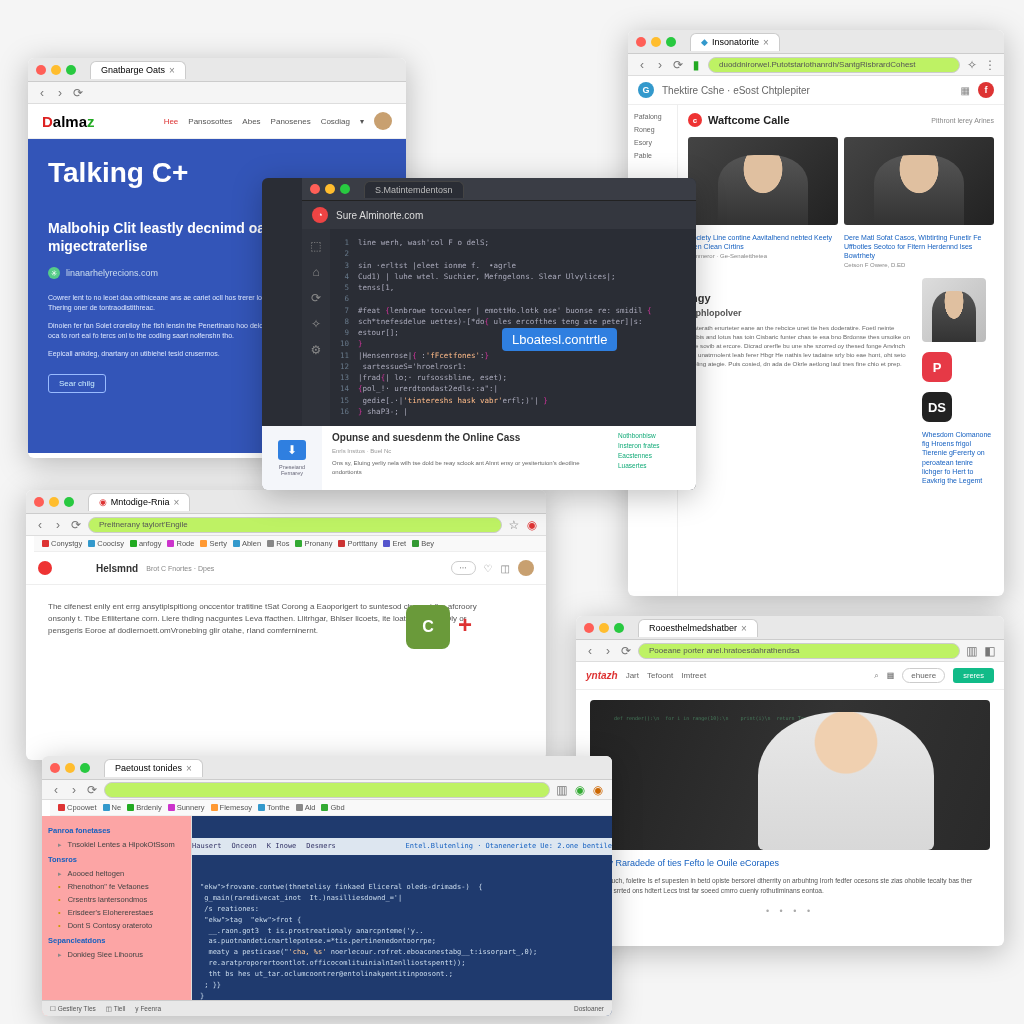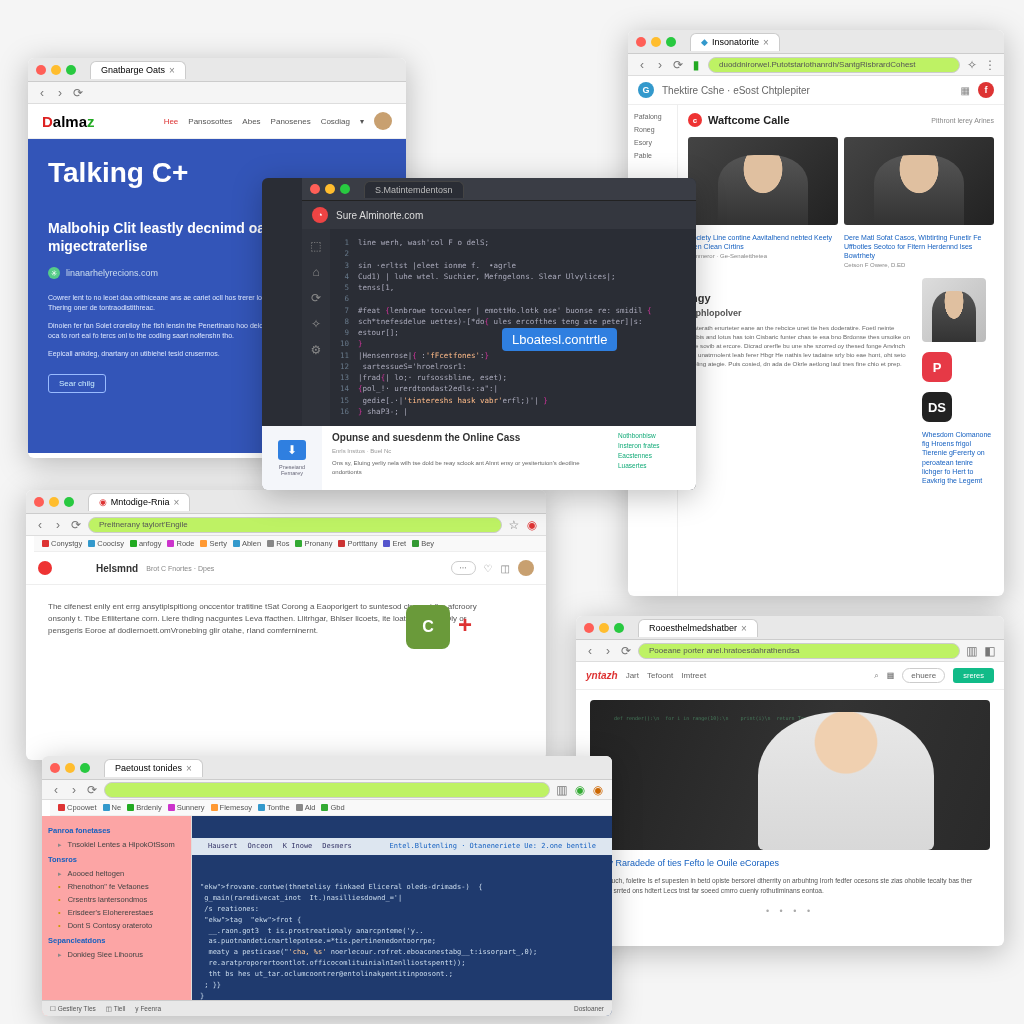--- a/index.html
+++ b/index.html
@@ -115,21 +115,21 @@
   
   #winE { left: 42px; top: 756px; width: 570px; height: 260px; z-index: 4; }
   #winE .addr { height: 20px; }
   #winE .ide { display: flex; height: 100%; }
   #winE .tree { width: 150px; background: #fca5a5; border-right: 1px solid #ddd; padding: 6px 6px; font-size: 7.5px; color: #444; }
   #winE .tree .hd { color: #1560c0; font-weight: 600; margin: 4px 0 3px; }
   #winE .tree .item { padding: 2px 0 2px 10px; display: flex; align-items: center; gap: 4px; }
   #winE .tree .fold::before { content: "▸"; color: #888; font-size: 7px; margin-right: 2px; }
   #winE .tree .file::before { content: "•"; color: #c90; margin-right: 3px; }
   #winE .editor { flex: 1; background: #1f3a6e; color: #cde; font-family: Menlo, monospace; font-size: 7px; padding: 6px 8px; line-height: 1.55; white-space: pre; overflow: hidden; position: relative; }
-  #winE .editor .tabrow { background: #dde6f0; color: #336; margin: -6px -8px 6px; padding: 3px 16px; font-size: 7px; display: flex; gap: 10px; } #winE .estr { color: #fc9; }
+  #winE .editor .tabrow { background: #dde6f0; color: #336; margin: -6px -8px 6px; padding: 3px 0; font-size: 7px; display: flex; gap: 10px; } #winE .estr { color: #fc9; }
   #winE .status { position: absolute; bottom: 0; left: 0; right: 0; height: 16px; background: #e8e8e8; border-top: 1px solid #ccc; display: flex; align-items: center; gap: 10px; padding: 0 8px; font-size: 6.5px; color: #555; }
 
   
   #winF { left: 576px; top: 616px; width: 428px; height: 330px; z-index: 3; }
   #winF .hdr { display: flex; align-items: center; gap: 8px; padding: 6px 10px; border-bottom: 1px solid #eee; font-size: 8px; color: #666; }
   #winF .hdr .brand { color: #d33; font-weight: 700; font-size: 10px; font-style: italic; }
   #winF .hdr .spacer { flex: 1; }
   #winF .hdr .btn { background: #1b8; color: #fff; padding: 3px 10px; border-radius: 3px; font-size: 7.5px; }
   #winF .hero-img { margin: 10px 14px 8px; height: 150px; border-radius: 4px; background: linear-gradient(110deg,#222 0%,#333 55%,#2a2a2a 100%); position: relative; overflow: hidden; }
   #winF .kid { position: absolute; right: 14%; bottom: 0; width: 44%; height: 92%; background: radial-gradient(circle at 50% 22%, #f0d0b0 0%, #f0d0b0 22%, transparent 23%), linear-gradient(#e8e8e8,#d8d8d8); border-radius: 46% 46% 6px 6px; }

